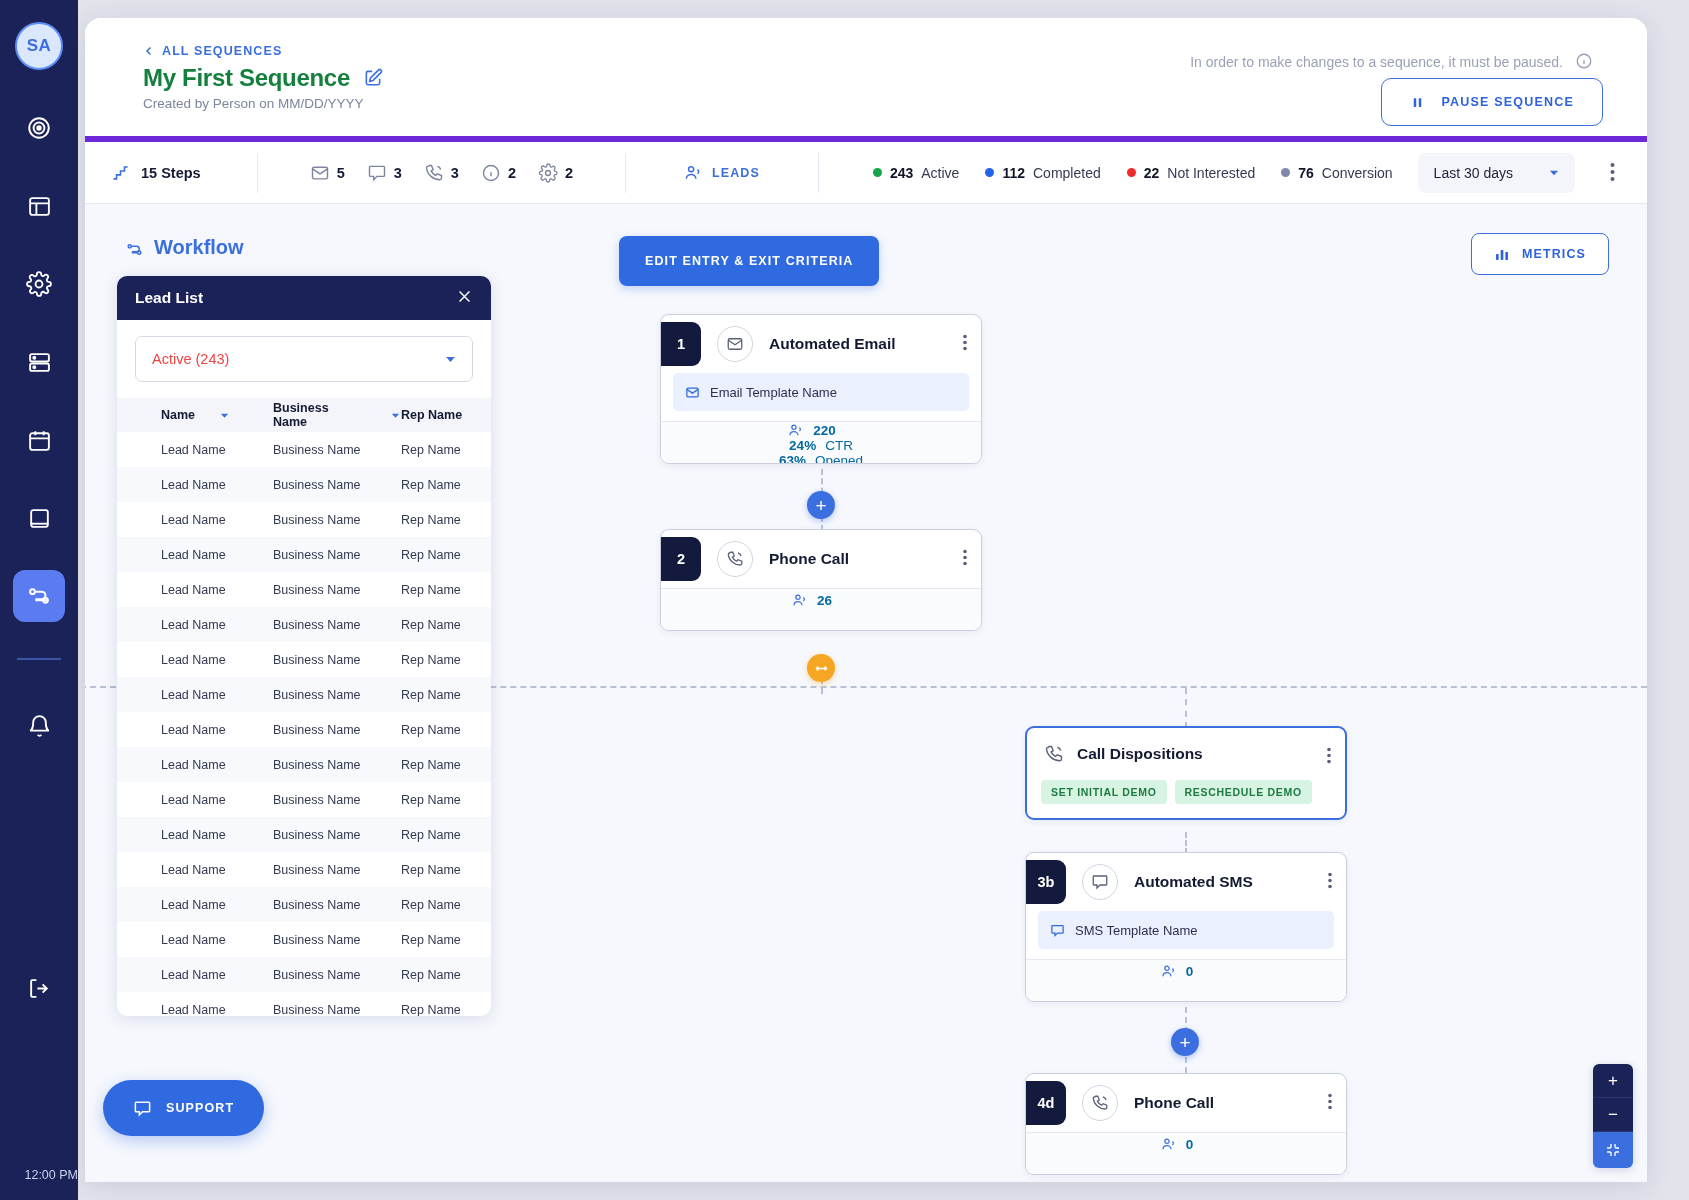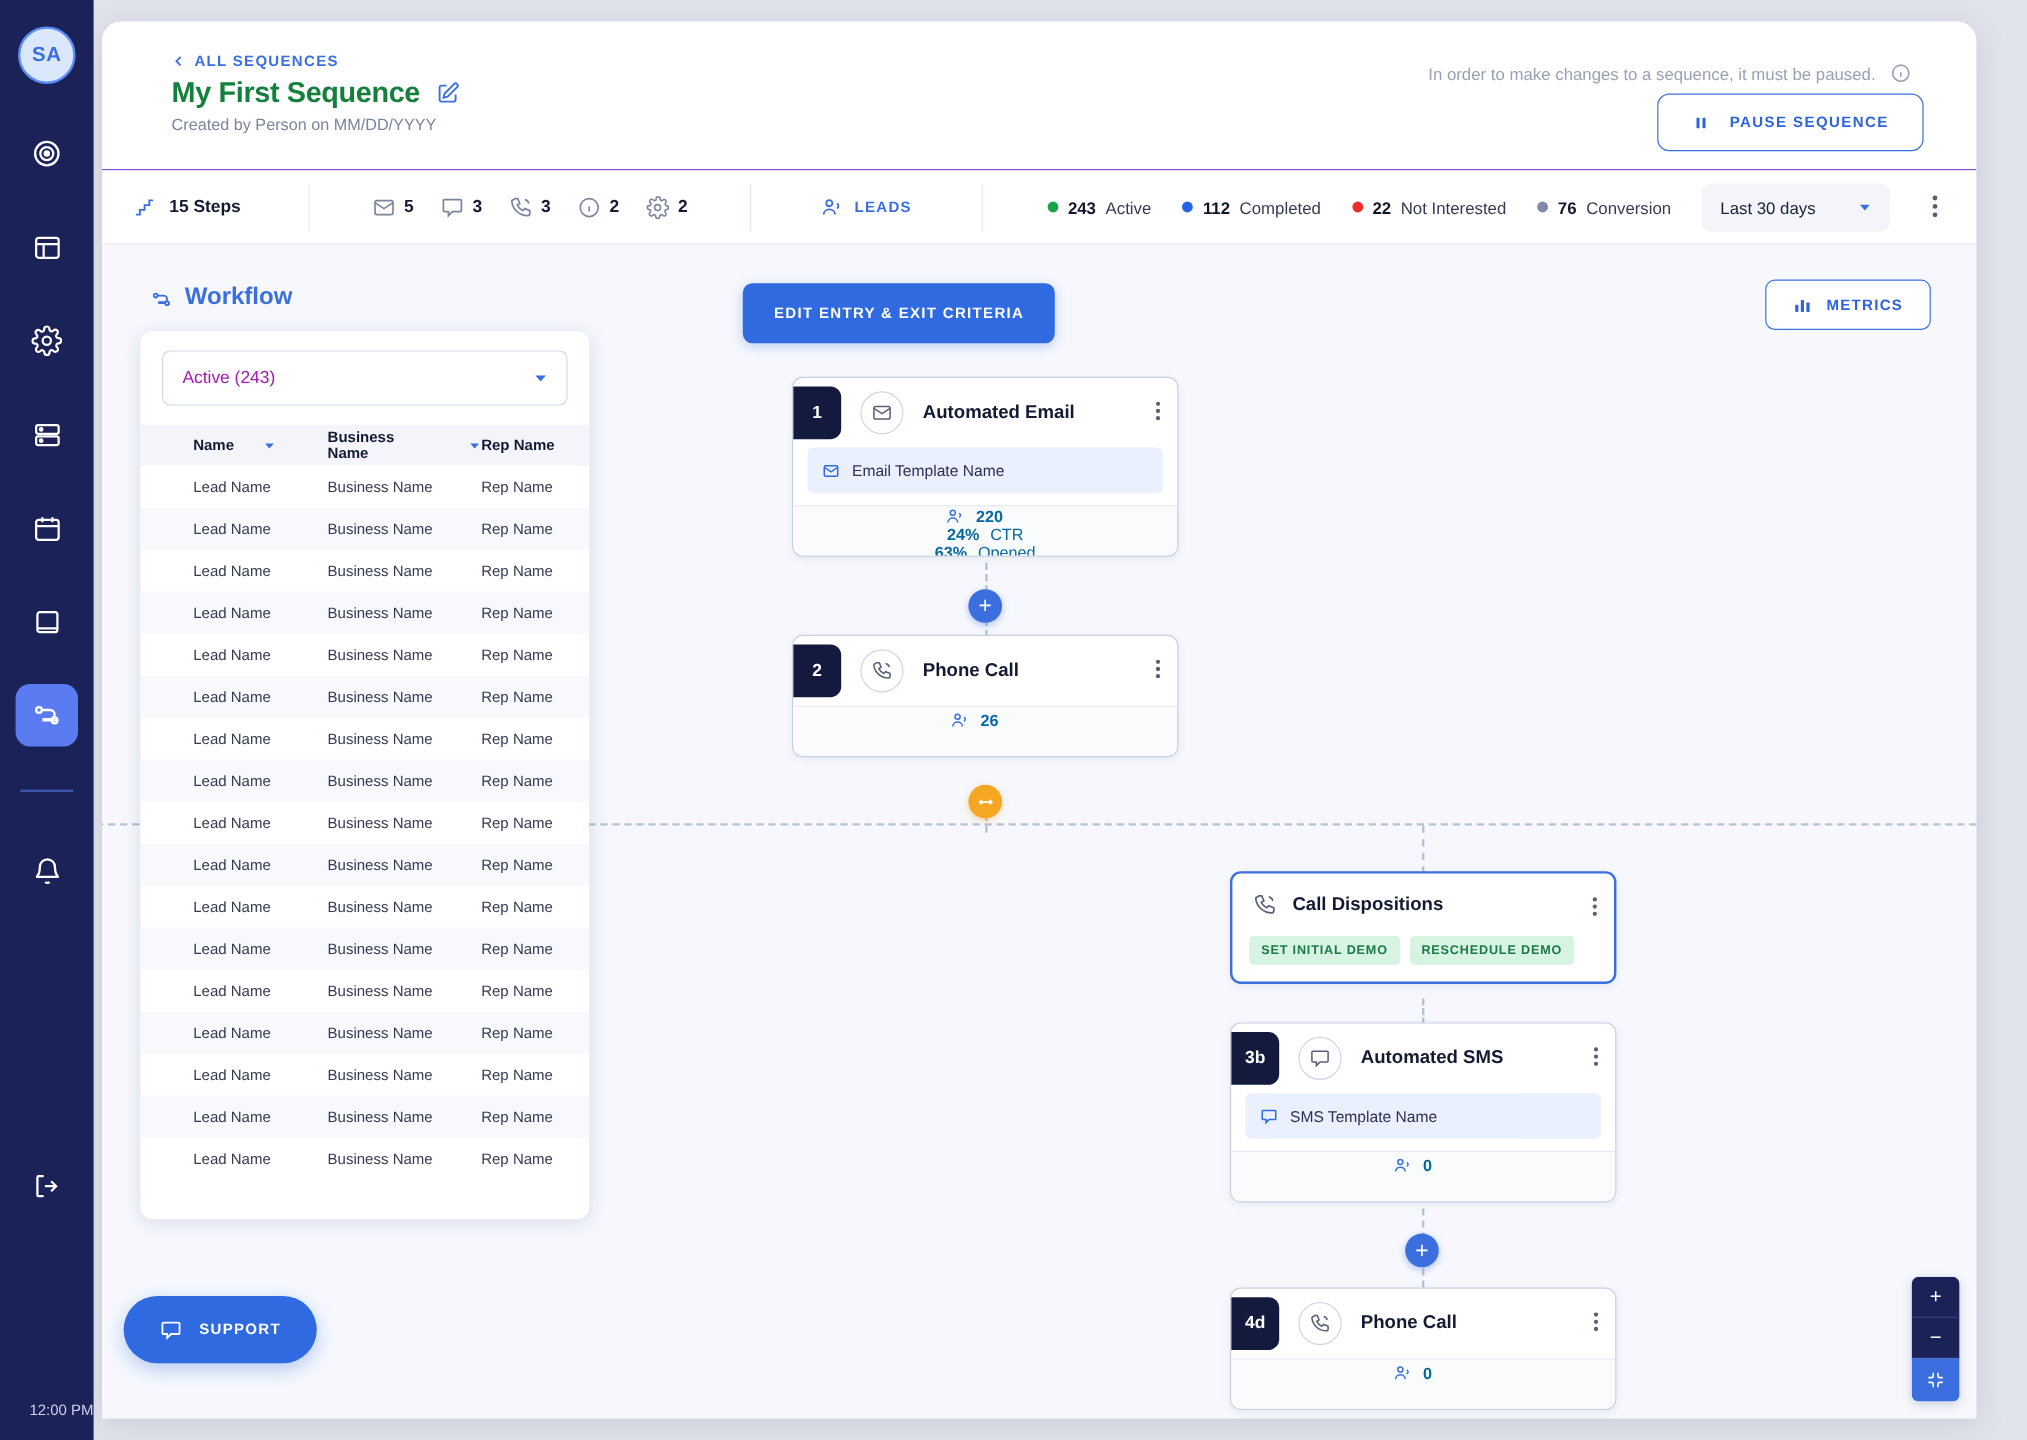--- a/index.html
+++ b/index.html
@@ -44,21 +44,21 @@
     width: 1562px; height: 1164px;
     background: #f6f8fd;
     border-radius: 16px 16px 0 0;
     overflow: hidden;
     box-shadow: 0 4px 26px rgba(30,40,90,.13);
   }
 
   
   .hdr {
     position: relative; height: 124px; background: #fff;
-    border-bottom: 1px solid #6d28d9; padding: 26px 42px 0 58px;
+    border-bottom: 6px solid #6d28d9; padding: 26px 42px 0 58px;
   }
   .crumb {
     display: flex; align-items: center; gap: 7px;
     color: #3b6fe0; font-size: 12.5px; font-weight: 700;
     letter-spacing: 1.1px; margin-bottom: 6px;
   }
   .ttl-row { display: flex; align-items: center; gap: 13px; }
   .ttl { font-size: 24px; font-weight: 700; color: #15803d; letter-spacing: -.3px; }
   .edit-ico { color: #3b6fe0; display: flex; }
   .sub { font-size: 13.5px; color: #7c849f; margin-top: 4px; }
@@ -140,21 +140,21 @@
   }
   .panel-hd {
     height: 44px; background: #1b2257; color: #fff;
     display: flex; align-items: center; justify-content: space-between;
     padding: 0 18px; font-size: 15.5px; font-weight: 700;
   }
   .panel-body { padding: 16px 18px 0; }
   .sel {
     height: 46px; border: 1.3px solid #d3d8e6; border-radius: 7px;
     display: flex; align-items: center; justify-content: space-between;
-    padding: 0 14px 0 16px; font-size: 14.5px; color: #a21caf;
+    padding: 0 14px 0 16px; font-size: 14.5px; color: #ef4444;
   }
   .tbl { flex: 1; overflow: hidden; margin-top: 16px; }
   .tr {
     display: grid; grid-template-columns: 34px 112px 128px 90px;
     align-items: center; height: 35px; font-size: 12.5px; color: #343a52;
     padding-left: 10px;
   }
   .tr.head { background: #f3f5fa; font-weight: 700; color: #141a33; height: 34px; }
   .tr.alt { background: #f7f9fc; }
   .sortc { display: inline-flex; align-items: center; gap: 24px; }
@@ -471,20 +471,28 @@
       <div class="metrics-btn">
         <svg width="16" height="16" viewBox="0 0 24 24" fill="currentColor">
           <rect x="3" y="12" width="4" height="9" rx="1"></rect>
             <rect x="10" y="6" width="4" height="15" rx="1"></rect>
             <rect x="17" y="9" width="4" height="12" rx="1"></rect>
         </svg>
         <span>METRICS</span>
       </div>
 
       <div class="panel">
+        <div class="panel-hd">
+          <span>Lead List</span>
+          <span>
+            <svg width="17" height="17" viewBox="0 0 24 24" fill="none" stroke="currentColor" stroke-width="2">
+              <path d="M5 5l14 14M19 5L5 19"></path>
+            </svg>
+          </span>
+        </div>
         <div class="panel-body">
           <div class="sel">
             <span>Active (243)</span>
             <svg width="15" height="15" viewBox="0 0 24 24" fill="#3b6fe0">
               <path d="M5 8l7 8 7-8z"></path>
             </svg>
           </div>
         </div>
         <div class="tbl">
           <div class="tr head">

